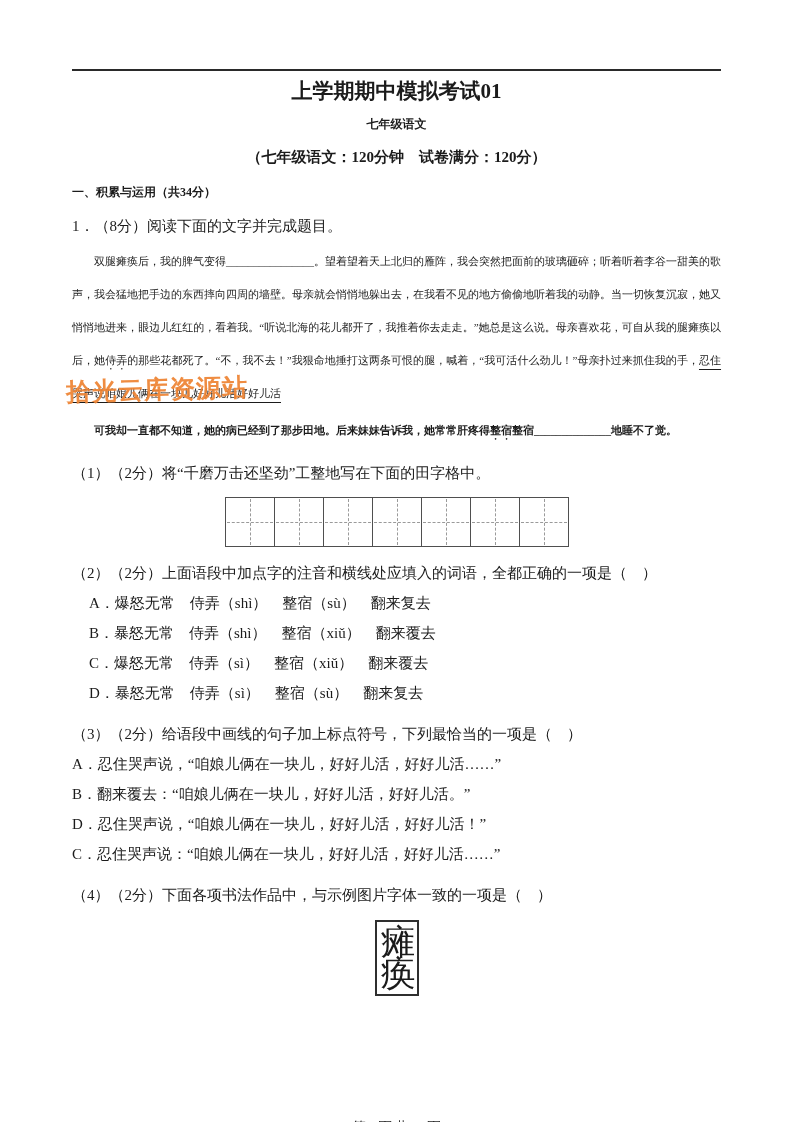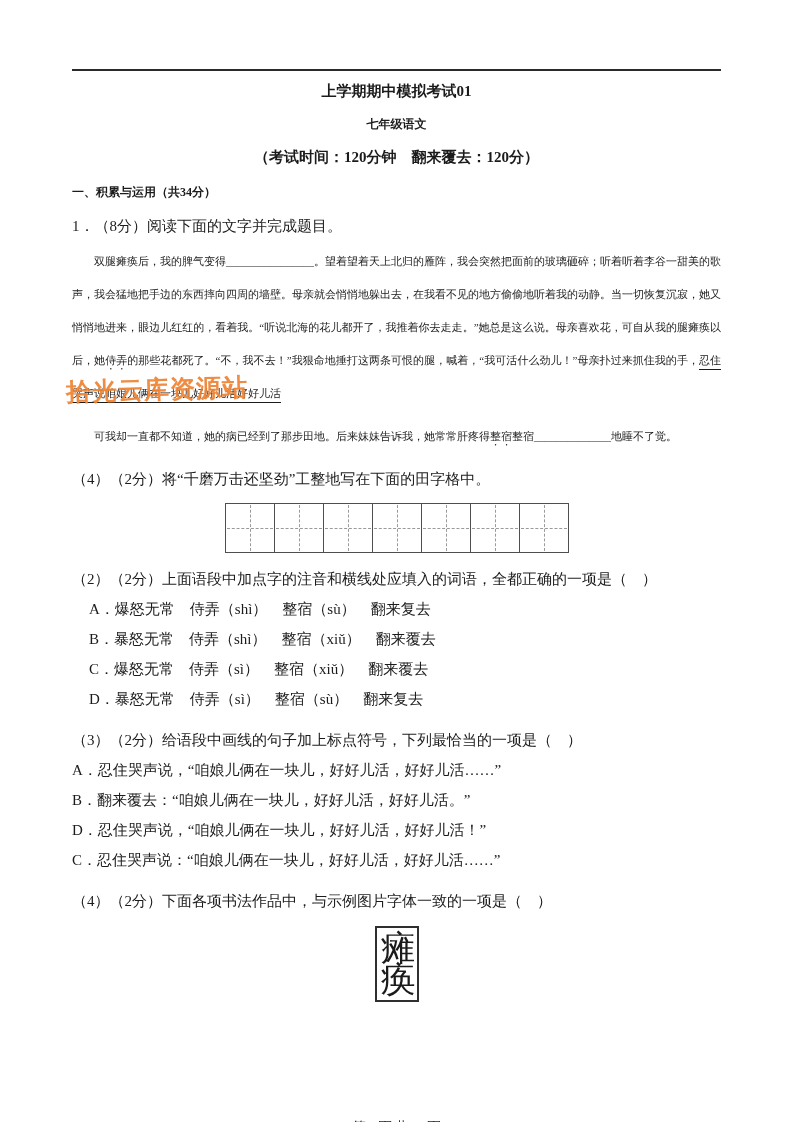--- a/index.html
+++ b/index.html
@@ -14,38 +14,38 @@
     font-family:"Liberation Serif","DejaVu Serif",serif;
     color:#1b1b1b;
     font-size:15px;
   }
   .top-rule{
     margin-top:69px;
     border-top:2px solid #2a2a2a;
     height:0;
   }
   .title{text-align:center;font-weight:bold;}
-  .t1{margin-top:10px;font-size:15px;line-height:20px;}
+  .t1{margin-top:10px;font-size:21px;line-height:20px;}
   .t2{margin-top:13px;font-size:12px;line-height:20px;}
   .t3{margin-top:13px;font-size:15px;line-height:20px;}
   .section{
     margin-top:14px;
     font-weight:bold;
     font-size:12px;
     line-height:22px;
   }
   .stem{margin-top:12px;line-height:22px;}
   .passage{
     margin:8px 0 0 0;
     text-align:justify;
     line-height:33px;
     font-size:11px;
     text-indent:2em;
   }
-  .passage.p2{margin-top:10px;}
+  .passage.p2{margin-top:4px;font-weight:bold;}
   .blank{letter-spacing:0;}
   .uline{text-decoration:underline;text-underline-offset:5px;}
   .em-dots{
     -webkit-text-emphasis:filled dot;
     -webkit-text-emphasis-position:under right;
     text-emphasis:filled dot;
     text-emphasis-position:under right;
   }
   .subq{margin-top:11px;line-height:30px;}
   .opt{line-height:30px;white-space:pre-wrap;}
@@ -99,31 +99,31 @@
 </style>
 </head>
 <body>
 
 <div class="page">
 
   <div class="top-rule"></div>
 
   <div class="title t1">上学期期中模拟考试01</div>
   <div class="title t2">七年级语文</div>
-  <div class="title t3">（考试时间：120分钟　翻来覆去：120分）</div>
+  <div class="title t3">（七年级语文：120分钟　试卷满分：120分）</div>
 
   <div class="section">一、积累与运用（共34分）</div>
 
   <div class="stem">1．（8分）阅读下面的文字并完成题目。</div>
 
   <p class="passage"><span>双腿瘫痪后，我的脾气变得</span><span class="blank">________________</span><span>。望着望着天上北归的雁阵，我会突然把面前的玻璃砸碎；听着听着李谷一甜美的歌声，我会猛地把手边的东西摔向四周的墙壁。母亲就会悄悄地躲出去，在我看不见的地方偷偷地听着我的动静。当一切恢复沉寂，她又悄悄地进来，眼边儿红红的，看着我。“听说北海的花儿都开了，我推着你去走走。”她总是这么说。母亲喜欢花，可自从我的腿瘫痪以后，她</span><span class="em-dots">侍弄</span><span>的那些花都死了。“不，我不去！”我狠命地捶打这两条可恨的腿，喊着，“我可活什么劲儿！”母亲扑过来抓住我的手，</span><span class="uline">忍住哭声说咱娘儿俩在一块儿好好儿活好好儿活</span></p>
 
   <p class="passage p2"><span>可我却一直都不知道，她的病已经到了那步田地。后来妹妹告诉我，她常常肝疼得</span><span class="em-dots">整宿</span><span>整宿</span><span class="blank">______________</span><span>地睡不了觉。</span></p>
 
-  <div class="subq">（4）（2分）将“千磨万击还坚劲”工整地写在下面的田字格中。</div>
+  <div class="subq">（1）（2分）将“千磨万击还坚劲”工整地写在下面的田字格中。</div>
 
   <div class="tzg-wrap">
     <div class="tzg">
         <div class="tzg-cell"></div>
         <div class="tzg-cell"></div>
         <div class="tzg-cell"></div>
         <div class="tzg-cell"></div>
         <div class="tzg-cell"></div>
         <div class="tzg-cell"></div>
         <div class="tzg-cell"></div>

